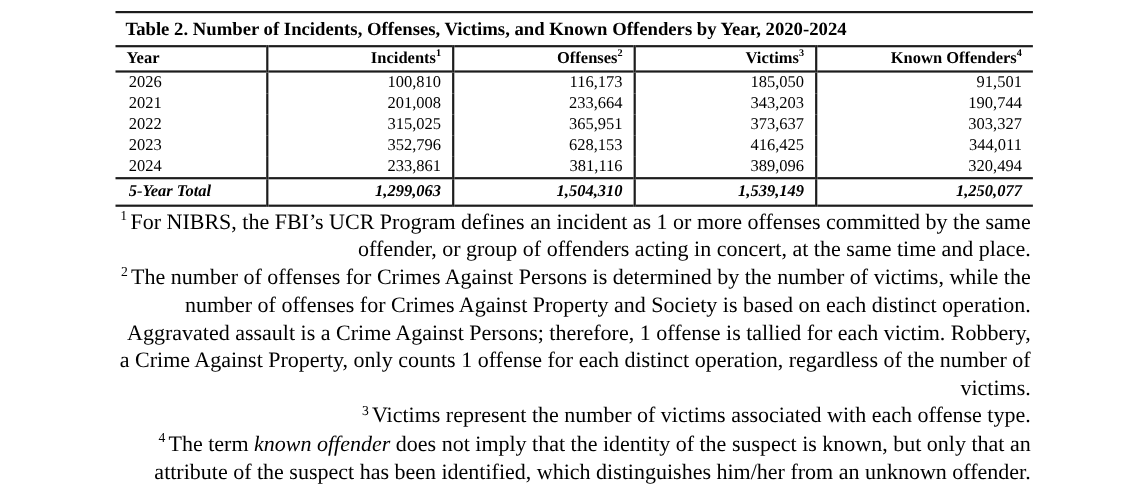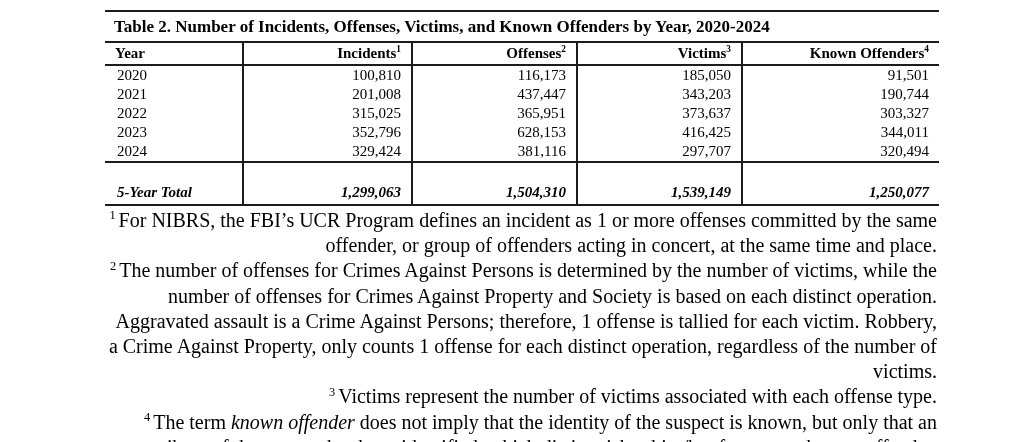--- a/index.html
+++ b/index.html
@@ -60,21 +60,21 @@
   table.stats td + td {
     border-left: 2px solid #1c1c1c;
   }
   table.stats tr.total-row {
     border-top: 2px solid #1c1c1c;
     border-bottom: 2px solid #1c1c1c;
     font-weight: bold;
     font-style: italic;
   }
   table.stats tr.total-row td {
-    padding-top: 20px;
+    padding-top: 2px;
     padding-bottom: 3px;
   }
   sup {
     font-size: 0.62em;
     line-height: 0;
     vertical-align: super;
   }
   .footnotes {
     font-size: 20px;
     line-height: 1.26;
@@ -104,52 +104,52 @@
       <tr>
         <th class="year-col"><span>Year</span></th>
         <th><span>Incidents</span><sup>1</sup></th>
         <th><span>Offenses</span><sup>2</sup></th>
         <th><span>Victims</span><sup>3</sup></th>
         <th><span>Known Offenders</span><sup>4</sup></th>
       </tr>
     </thead>
     <tbody>
       <tr>
-        <td class="year-cell">2020</td>
+        <td class="year-cell">2026</td>
         <td>100,810</td>
         <td>116,173</td>
         <td>185,050</td>
         <td>91,501</td>
       </tr>
       <tr>
         <td class="year-cell">2021</td>
         <td>201,008</td>
-        <td>437,447</td>
+        <td>233,664</td>
         <td>343,203</td>
         <td>190,744</td>
       </tr>
       <tr>
         <td class="year-cell">2022</td>
         <td>315,025</td>
         <td>365,951</td>
         <td>373,637</td>
         <td>303,327</td>
       </tr>
       <tr>
         <td class="year-cell">2023</td>
         <td>352,796</td>
         <td>628,153</td>
         <td>416,425</td>
         <td>344,011</td>
       </tr>
       <tr>
         <td class="year-cell">2024</td>
-        <td>329,424</td>
+        <td>233,861</td>
         <td>381,116</td>
-        <td>297,707</td>
+        <td>389,096</td>
         <td>320,494</td>
       </tr>
       <tr class="total-row">
         <td class="year-cell">5-Year Total</td>
         <td>1,299,063</td>
         <td>1,504,310</td>
         <td>1,539,149</td>
         <td>1,250,077</td>
       </tr>
     </tbody>

